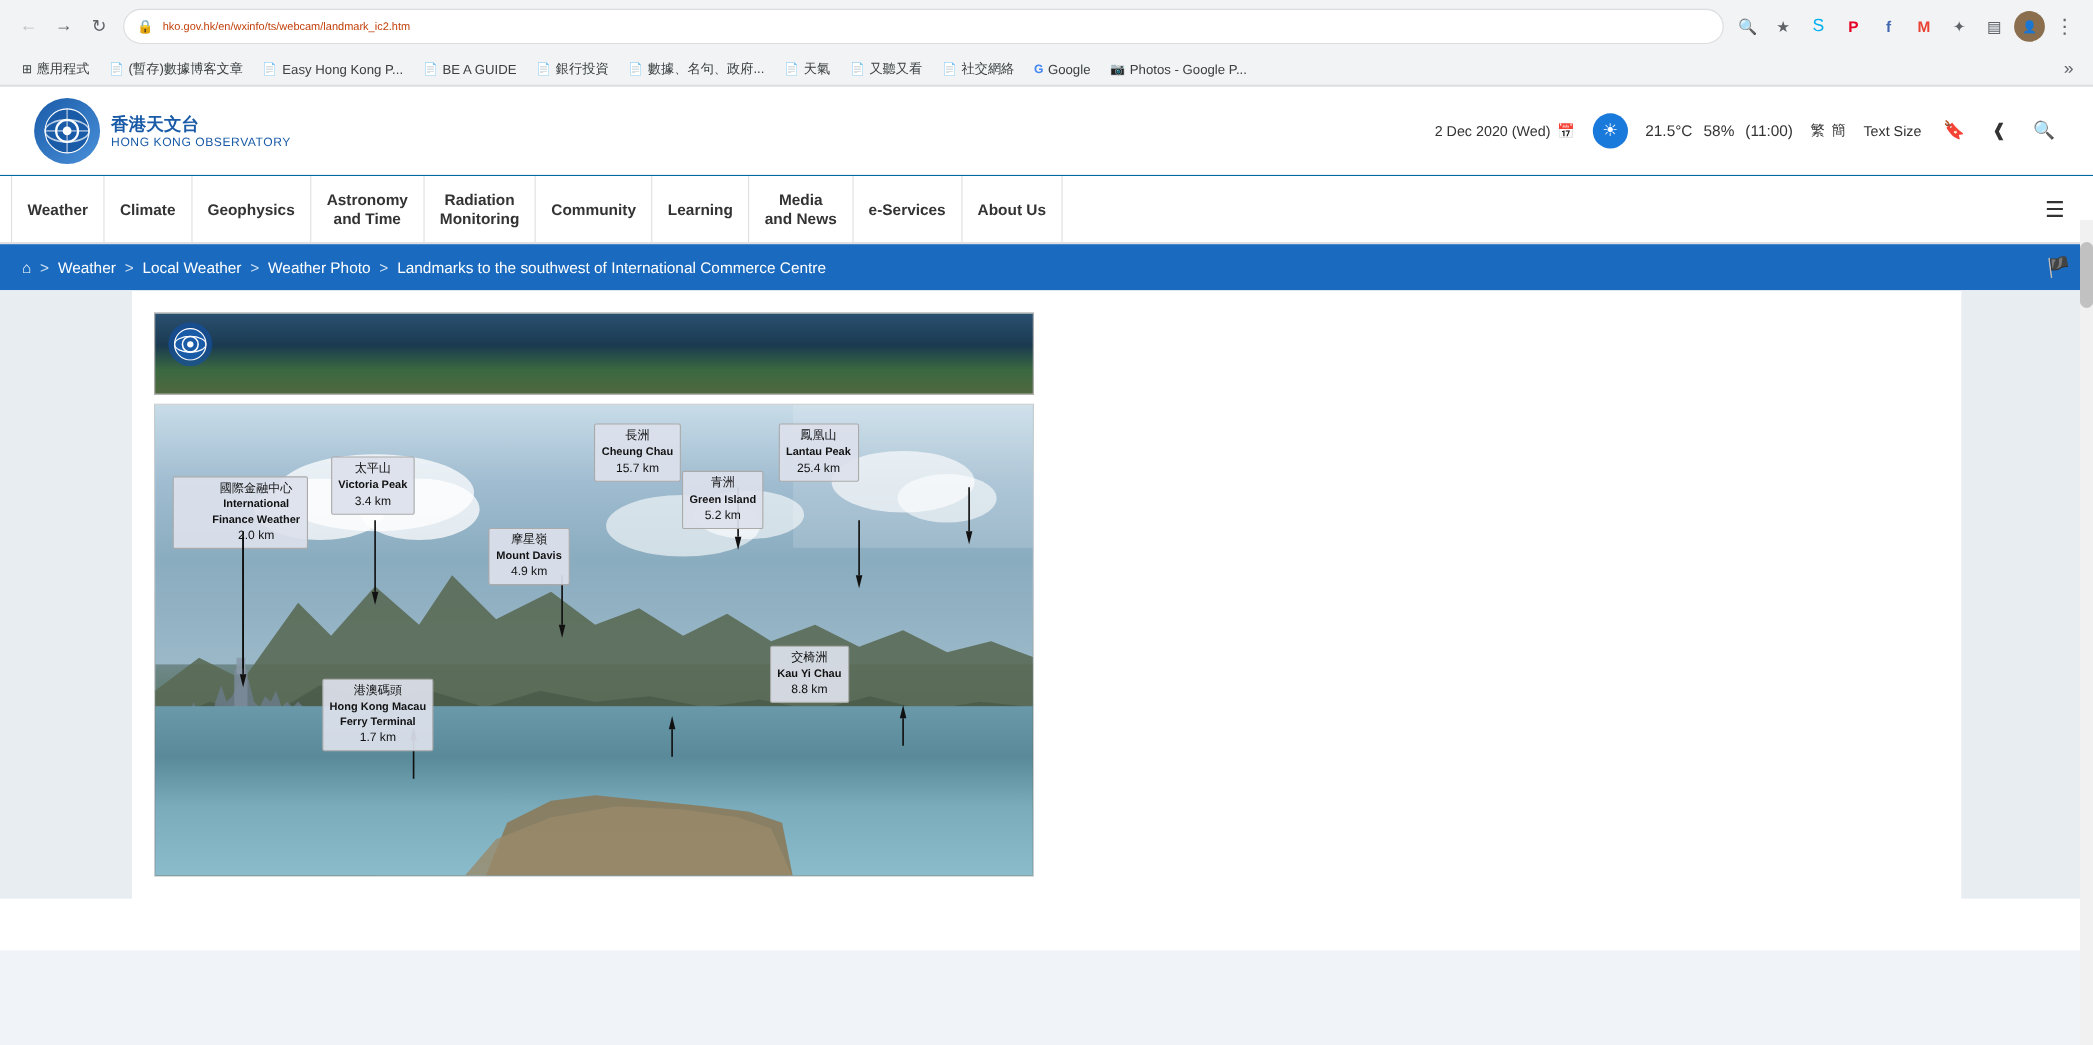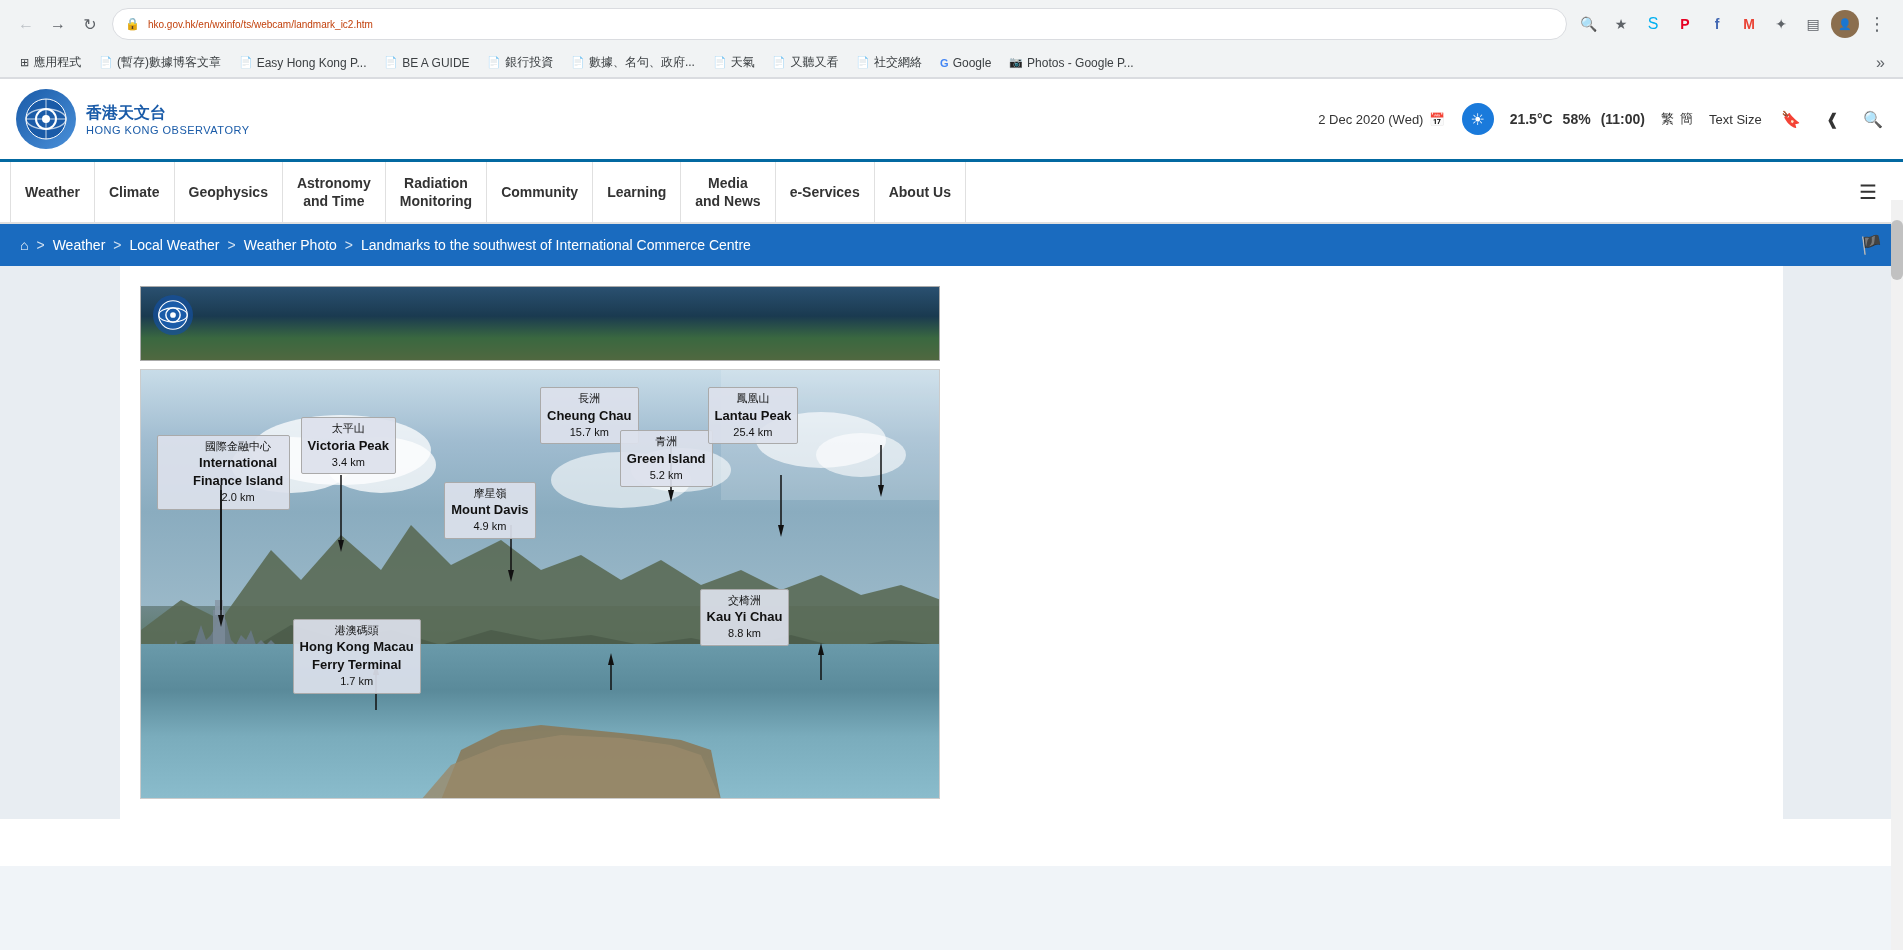--- a/index.html
+++ b/index.html
@@ -112,22 +112,22 @@
     }
 
     
     .hko-website {
       background: white;
     }
 
     
     .hko-header {
       display: flex;
-      padding: 10px 16px;
-      border-bottom: 3px solid #0369a1;
+      padding: 10px 31px;
+      border-bottom: 1px solid #0369a1;
       background: white;
     }
     .hko-logo {
       display: flex;
       align-items: center;
       gap: 10px;
     }
     .hko-logo-circle {
       width: 60px;
       height: 60px;
@@ -176,21 +176,21 @@
       display: flex;
       align-items: center;
       justify-content: center;
       font-size: 16px;
     }
     .hko-weather-stats {
       display: flex;
       gap: 10px;
       font-size: 14px;
       color: #333;
-      font-weight: 700;
+      font-weight: 400;
     }
     .hko-lang-text {
       font-size: 13px;
       color: #333;
       display: flex;
       gap: 6px;
     }
     .hko-header-icon-btn {
       background: none;
       border: none;
@@ -311,21 +311,21 @@
       color: #111;
       border-radius: 2px;
       white-space: nowrap;
     }
     .landmark-label .cn-name {
       font-size: 11px;
       display: block;
       font-weight: normal;
     }
     .landmark-label .en-name {
-      font-size: 13px;
+      font-size: 10px;
       display: block;
       font-weight: bold;
     }
     .landmark-label .distance {
       font-size: 11px;
       display: block;
     }
 
     
     .page-scrollbar {
@@ -564,21 +564,21 @@
             <div class="water-layer"></div>
 
             <svg style="position:absolute;bottom:0;left:0;width:100%;height:100%;pointer-events:none;">
               <polygon points="300,430 320,380 360,360 400,355 450,360 500,365 540,370 570,380 580,430" fill="#8a7a5a" opacity="0.9"></polygon>
               <polygon points="280,430 310,395 360,375 420,365 480,368 530,375 560,385 580,430" fill="#9a8a6a" opacity="0.8"></polygon>
             </svg>
 
             <div class="landmark-label" style="top:15%;left:2%;padding-left:35px;">
               <span class="cn-name">國際金融中心</span>
               <span class="en-name">International</span>
-              <span class="en-name">Finance Island</span>
+              <span class="en-name">Finance Weather</span>
               <span class="distance">2.0 km</span>
             </div>
             <svg style="position:absolute;top:0;left:0;width:100%;height:100%;pointer-events:none;">
 
               <line x1="80" y1="115" x2="80" y2="240" stroke="#111" stroke-width="1.5" marker-end="url(#arrow)"></line>
 
               <line x1="200" y1="105" x2="200" y2="170" stroke="#111" stroke-width="1.5"></line>
               <polygon points="197,170 203,170 200,182" fill="#111"></polygon>
 
               <line x1="370" y1="155" x2="370" y2="200" stroke="#111" stroke-width="1.5"></line>

